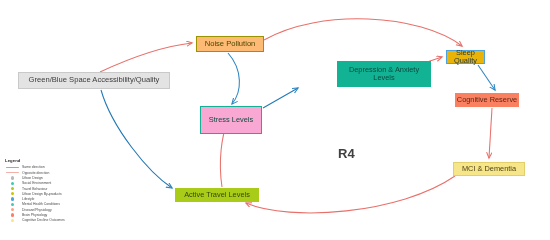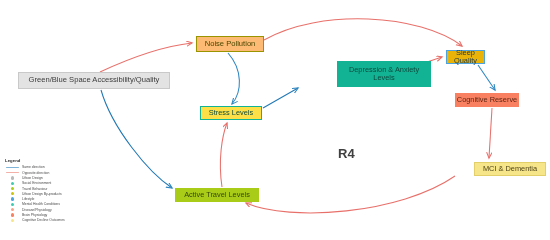--- a/index.html
+++ b/index.html
@@ -80,24 +80,24 @@
   <path d="M 222,187 C 218,160 222,136 227,123" fill="none" stroke="#e8706a" stroke-width="1.05" marker-end="url(#ar-red)"></path>
 </svg>
 
 <div class="loop-label" style="left:338px;top:146px;">R4</div>
 
 <div id="nodes">
     <div class="node" style="left: 18px; top: 72px; width: 152px; height: 17px; background: rgb(227, 227, 227); border: 1px solid rgb(201, 201, 201); color: rgb(59, 59, 59); font-size: 7.6px;">Green/Blue Space Accessibility/Quality</div>
     <div class="node" style="left: 196px; top: 36px; width: 68px; height: 16px; background: #fdba74; border: 1px solid rgb(154, 148, 0); color: rgb(74, 71, 0); font-size: 7.6px;">Noise Pollution</div>
     <div class="node" style="left: 302px; top: 61px; width: 94px; height: 26px; background: rgb(18, 179, 148); border: 1px solid rgb(18, 179, 148); color: rgb(13, 74, 62); font-size: 7.4px; margin-left: 35px;">Depression &amp; Anxiety
 Levels</div>
-    <div class="node" style="left: 200px; top: 106px; width: 62px; height: 14px; background: #fde047; border: 1px solid rgb(18, 179, 148); color: rgb(13, 74, 62); font-size: 7.4px;">Stress Levels</div>
+    <div class="node" style="left: 200px; top: 106px; width: 62px; height: 28px; background: #f9a8d4; border: 1px solid rgb(18, 179, 148); color: rgb(13, 74, 62); font-size: 7.4px;">Stress Levels</div>
     <div class="node" style="left: 446px; top: 50px; width: 39px; height: 14px; background: #eab308; border: 1px solid rgb(77, 163, 221); color: rgb(23, 57, 79); font-size: 7.4px;">Sleep Quality</div>
     <div class="node" style="left: 455px; top: 93px; width: 64px; height: 14px; background: rgb(249, 128, 96); border: 1px solid rgb(249, 128, 96); color: rgb(92, 36, 20); font-size: 7.4px;">Cognitive Reserve</div>
-    <div class="node" style="left: 453px; top: 162px; width: 72px; height: 14px; background: rgb(247, 229, 138); border: 1px solid rgb(226, 207, 106); color: rgb(77, 68, 24); font-size: 7.4px; margin-left: 21px;">MCI &amp; Dementia</div>
+    <div class="node" style="left: 453px; top: 162px; width: 72px; height: 14px; background: rgb(247, 229, 138); border: 1px solid rgb(226, 207, 106); color: rgb(77, 68, 24); font-size: 7.4px;">MCI &amp; Dementia</div>
     <div class="node" style="left: 175px; top: 188px; width: 84px; height: 14px; background: rgb(168, 204, 24); border: 1px solid rgb(168, 204, 24); color: rgb(57, 71, 10); font-size: 7.4px; text-align: right;">Active Travel Levels</div>
   </div>
 
 <div class="legend">
   <div class="legend-title">Legend</div>
   <div id="legend-lines">
       <div class="legend-row">
         <div class="swatch-wrap">
           <div class="swatch-line" style="background: rgb(127, 179, 216);"></div>
         </div>

